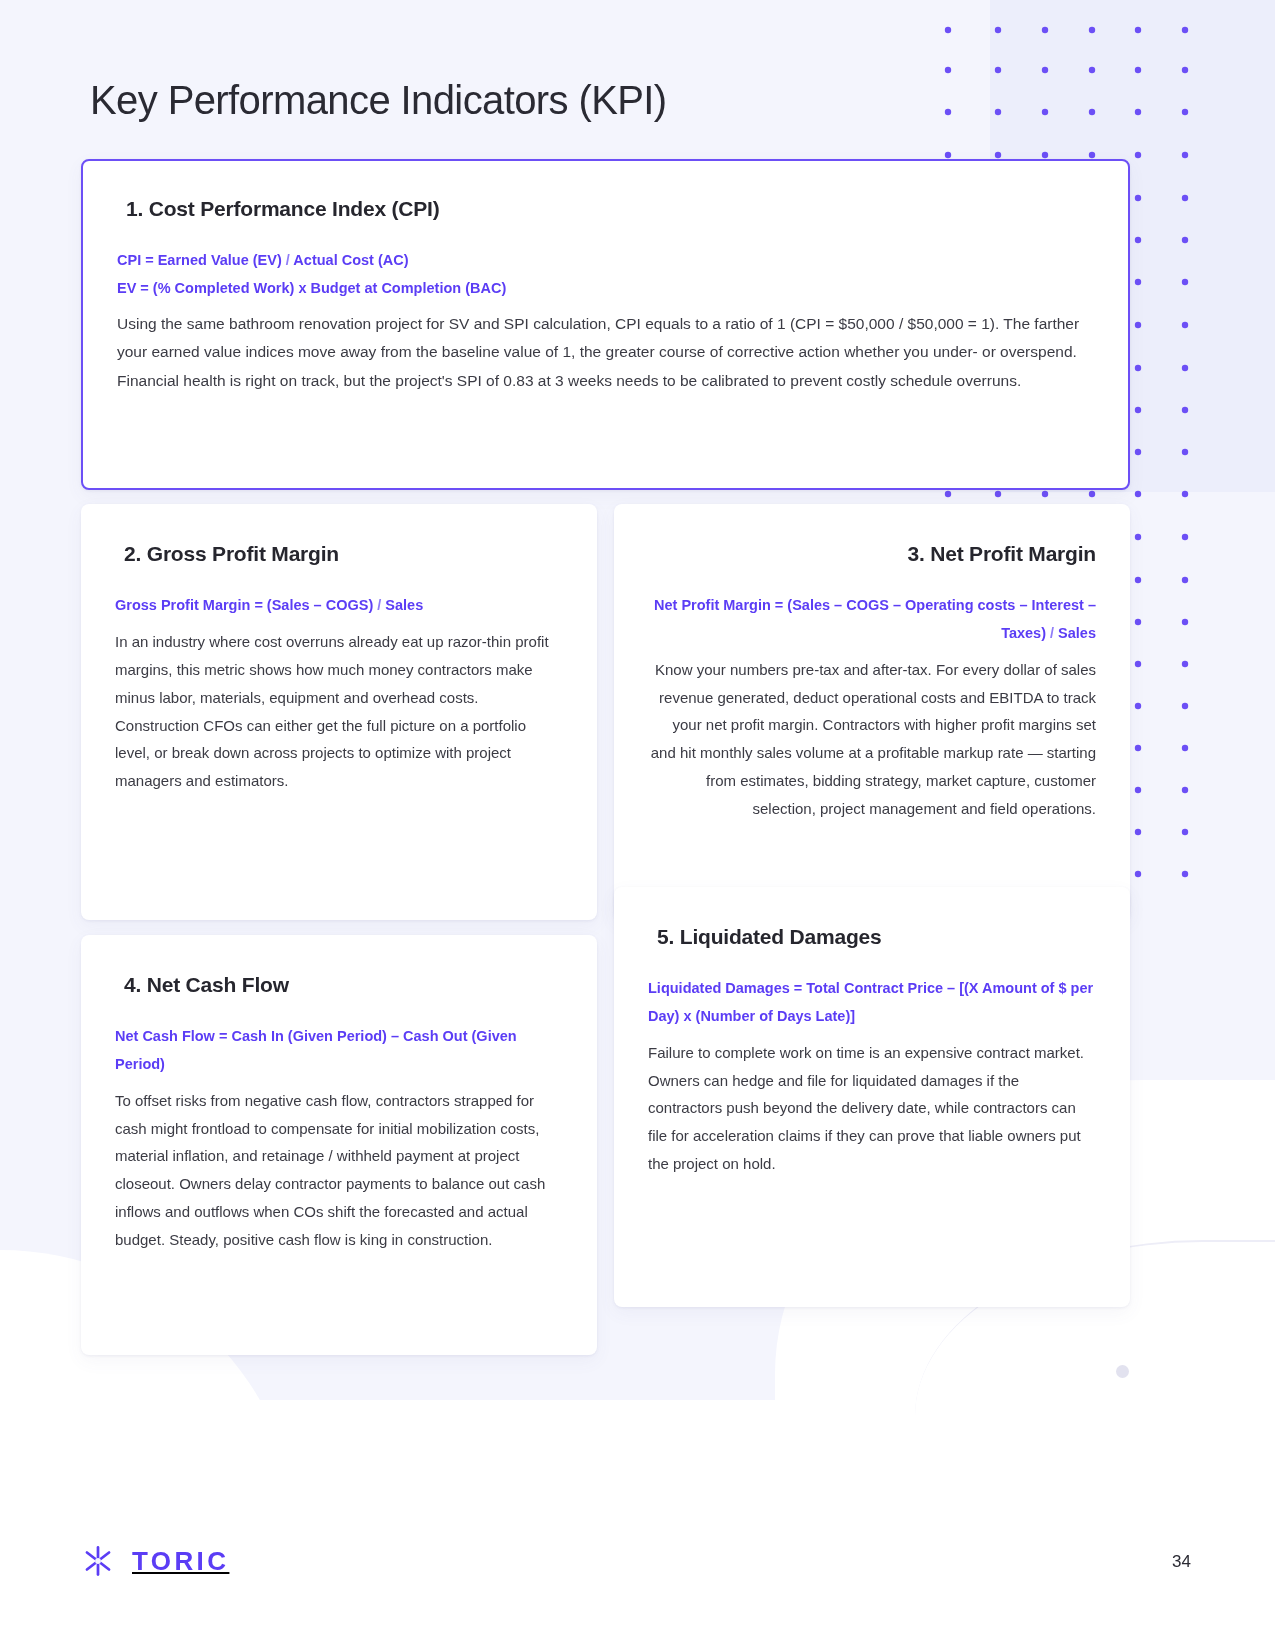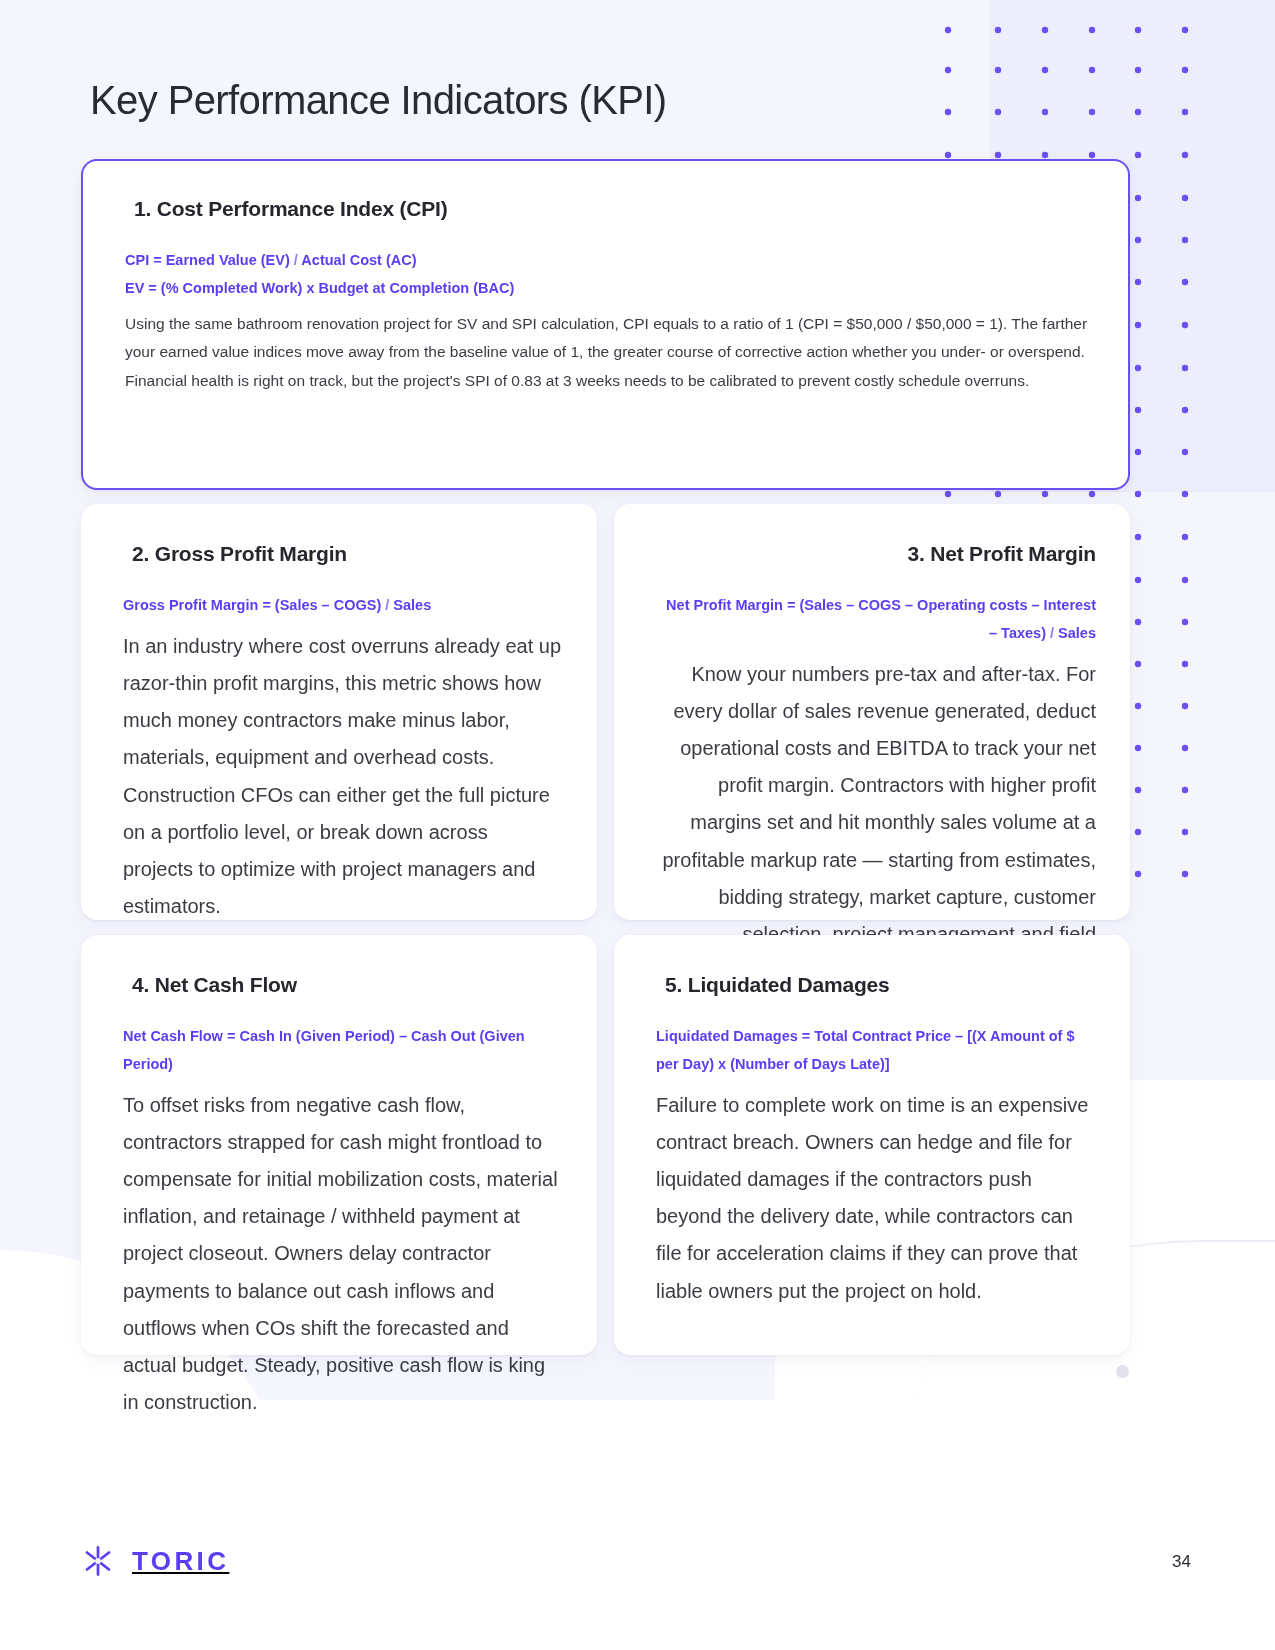--- a/index.html
+++ b/index.html
@@ -74,34 +74,33 @@
     left: 90px; top: 78px;
     font-size: 40px;
     font-weight: normal;
     letter-spacing: -0.6px;
     color: #2a2a33;
     z-index: 6;
   }
   .card {
     position: absolute;
     background: #ffffff;
-    border-radius: 16px;
+    border-radius: 8px;
     box-shadow: 0 1px 3px rgba(90,90,140,0.09), 0 6px 18px rgba(90,90,140,0.055);
     z-index: 6;
-    padding-left: 8px;
   }
   .card.featured {
     left: 81px; top: 159px;
     width: 1049px; height: 331px;
     border: 2px solid #6c4ff6;
   }
   .card.c2 { left: 81px;  top: 504px; width: 516px; height: 416px; }
   .card.c3 { left: 614px; top: 504px; width: 516px; height: 416px; text-align: right; }
   .card.c4 { left: 81px;  top: 935px; width: 516px; height: 420px; }
-  .card.c5 { left: 614px; top: 935px; width: 516px; height: 420px; }
+  .card.c5 { left: 614px; top: 887px; width: 516px; height: 420px; }
 
   .card-inner { padding: 38px 34px 20px 34px; }
   .card.featured .card-inner { padding: 36px 34px 20px 34px; }
 
   .card-title {
     font-size: 21px;
     font-weight: bold;
     color: #26262e;
     letter-spacing: -0.2px;
     margin-bottom: 26px;
@@ -112,21 +111,21 @@
   .formula {
     font-size: 14.5px;
     font-weight: bold;
     color: #5b3df5;
     line-height: 1.92;
     margin-bottom: 8px;
   }
   .formula .slash { color: #8f7df8; font-weight: bold; }
 
   .body-text {
-    font-size: 20px;
+    font-size: 15px;
     color: #3b3b44;
     line-height: 1.86;
   }
   .body-text .ul { }
 
   .featured .formula { font-size: 14.5px; line-height: 1.9; }
   .featured .body-text { font-size: 15.5px; line-height: 1.82; }
 
   
   .footer {
@@ -278,21 +277,21 @@
       <div class="body-text">To offset risks from negative cash flow, contractors strapped for cash might frontload to compensate for initial mobilization costs, material inflation, and retainage / withheld payment at project closeout. Owners delay contractor payments to balance out cash inflows and outflows when COs shift the forecasted and actual budget. Steady, positive cash flow is king in construction.</div>
     </div>
   </div>
 
   <div class="card c5">
     <div class="card-inner">
       <div class="card-title">5. Liquidated Damages</div>
       <div class="formula">
         <span>Liquidated Damages = Total Contract Price – [(X Amount of $ per Day) x (Number of Days Late)]</span>
       </div>
-      <div class="body-text">Failure to complete work on time is an expensive contract breach. Owners can hedge and file for liquidated damages if the contractors push beyond the delivery date, while contractors can file for acceleration claims if they can prove that liable owners put the project on hold.</div>
+      <div class="body-text">Failure to complete work on time is an expensive contract market. Owners can hedge and file for liquidated damages if the contractors push beyond the delivery date, while contractors can file for acceleration claims if they can prove that liable owners put the project on hold.</div>
     </div>
   </div>
 
   <div class="wedge-bottom"></div>
   <div class="wedge-swoop"></div>
   <div class="swoop-line"></div>
   <div class="swoop-dot"></div>
   <div class="wedge-bl"></div>
 
   <div class="footer">

